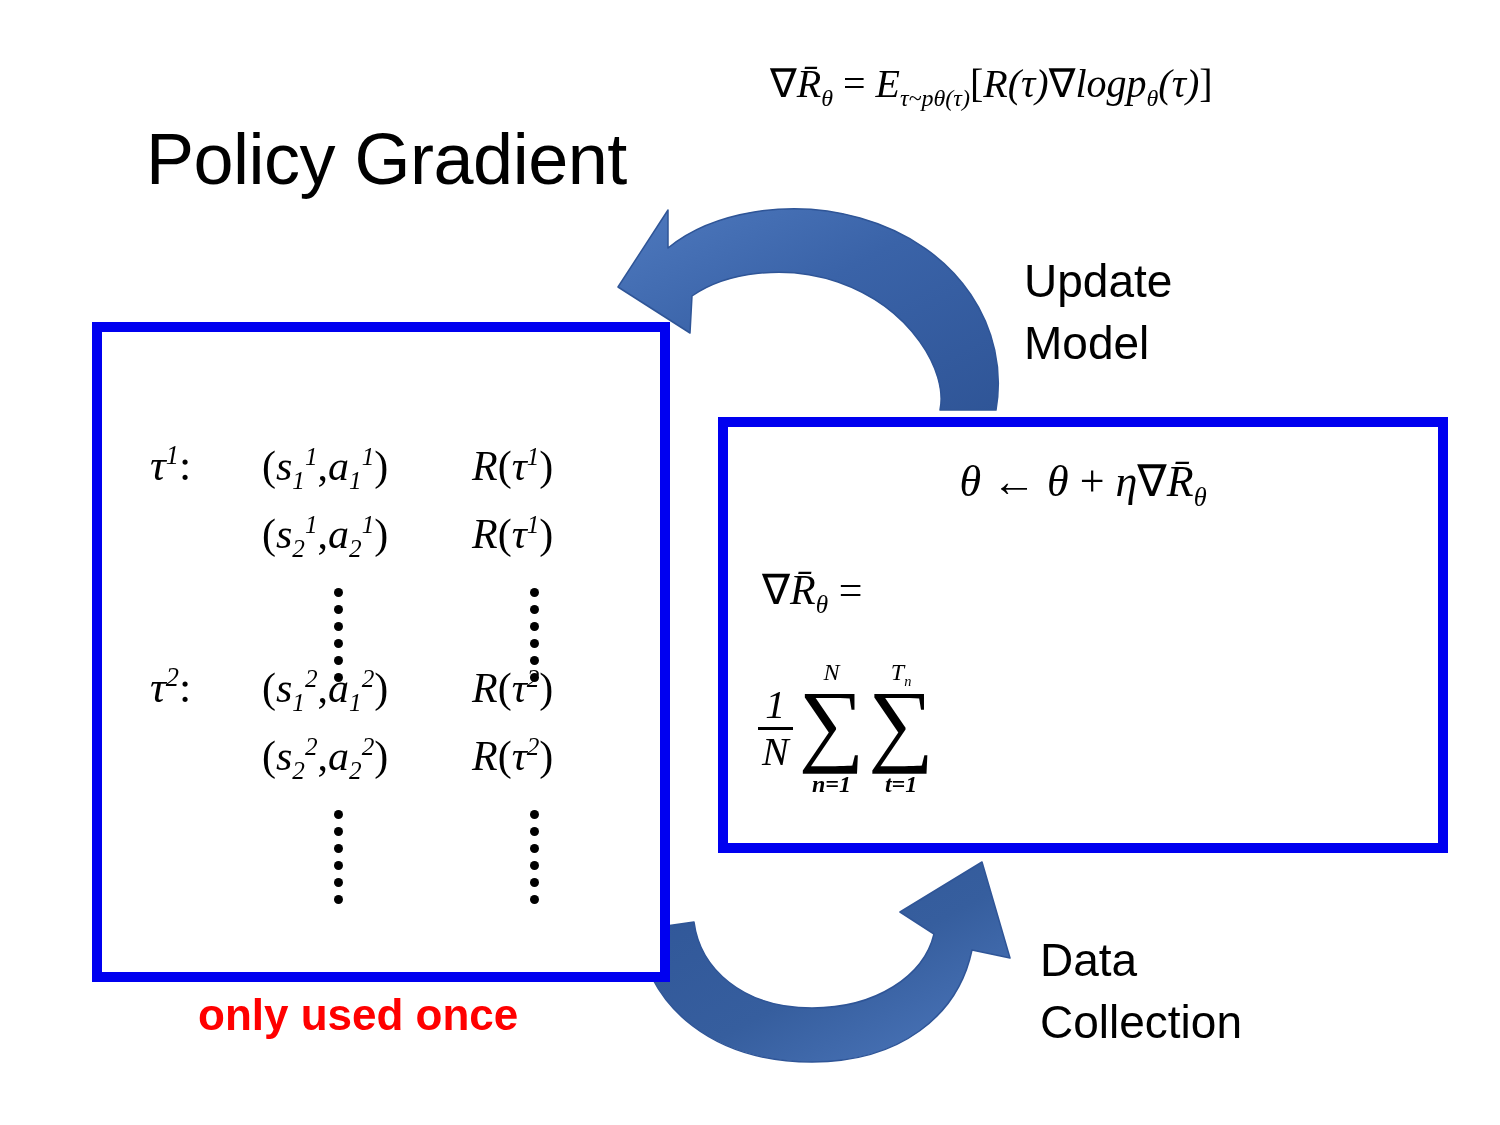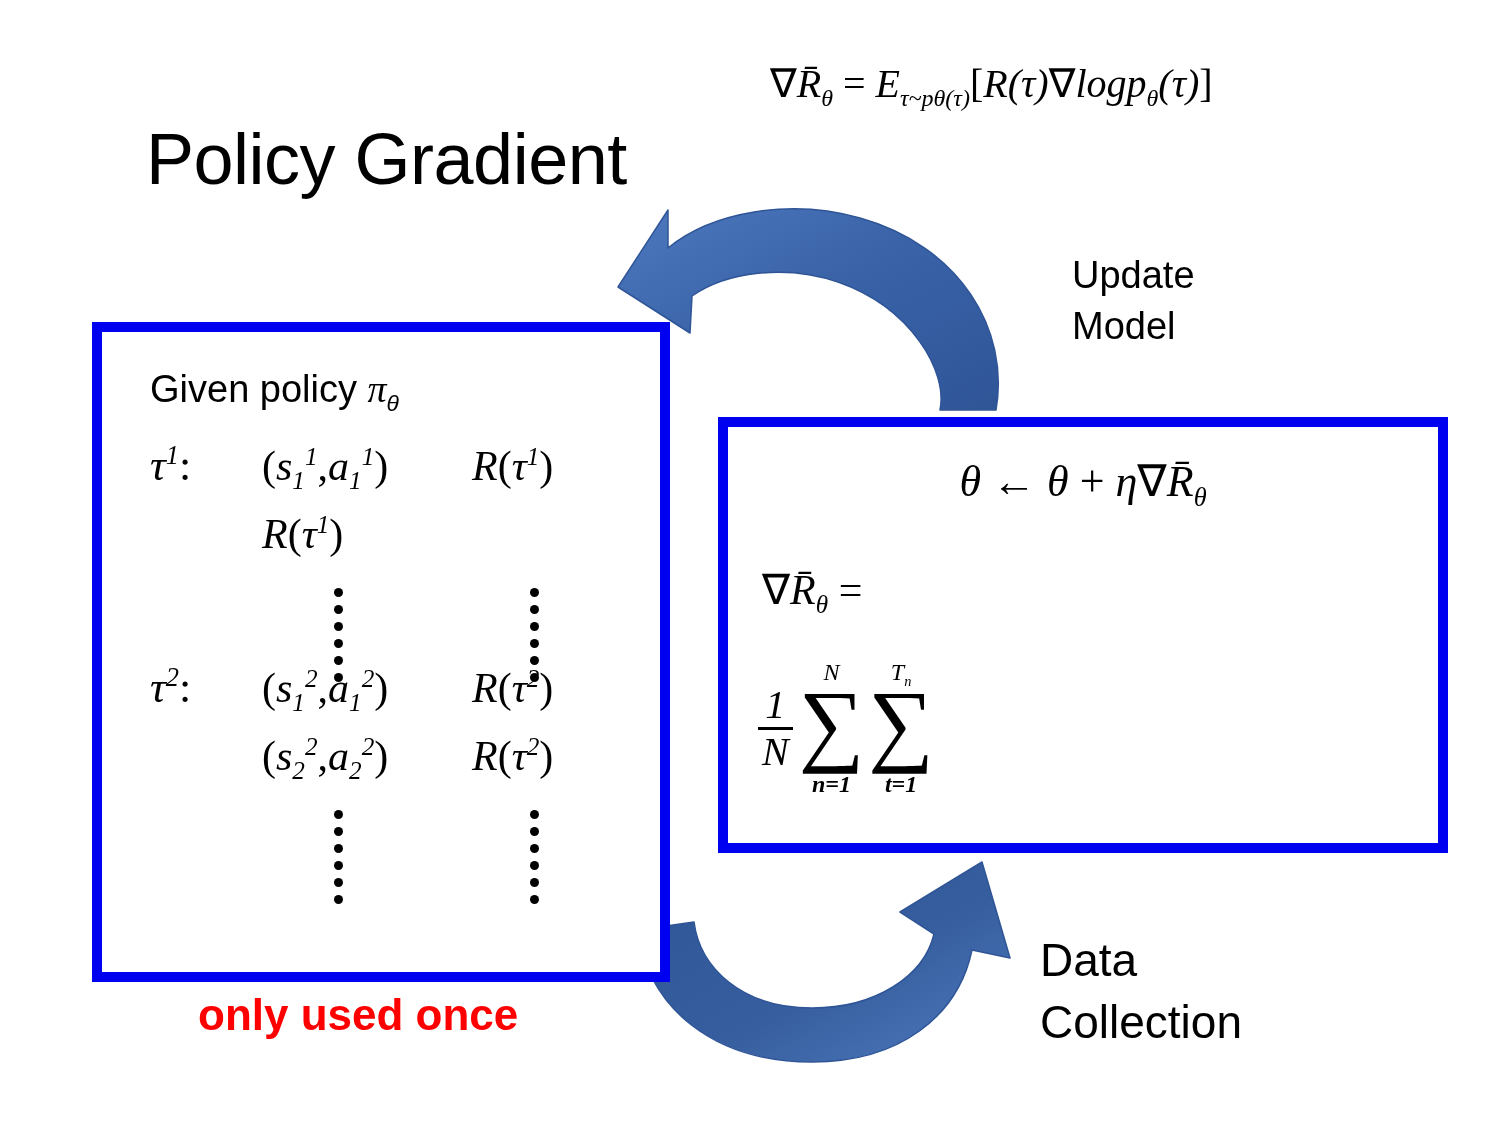--- a/index.html
+++ b/index.html
@@ -186,24 +186,23 @@
     font-style: normal;
     line-height: 0.85;
   }
   .sumgrp .lim.bot { margin-top: 10px; font-weight: bold; }
 
   
   #update-label {
     position: absolute;
     left: 1024px;
     top: 250px;
-    font-size: 38px;
+    font-size: 46px;
     line-height: 1.35;
     white-space: nowrap;
-    margin-left: 48px;
   }
   #data-label {
     position: absolute;
     left: 1040px;
     top: 929px;
     font-size: 46px;
     line-height: 1.35;
     white-space: nowrap;
   }
 
@@ -276,41 +275,41 @@
                L 900 912
                L 934 934
                C 924 976, 876 1008, 812 1008
                C 742 1008, 700 968, 694 922
                Z" fill="url(#gradBot)" stroke="#2F5597" stroke-width="1.5" stroke-linejoin="round"></path>
     </g>
   </svg>
 
   <div id="left-box" class="blue-box"></div>
 
-  <div id="given-policy">
-    <span>Given policy </span><span class="mi">π</span><sub class="s">θ</sub>
-  </div>
 
   <div id="traj">
 
     <div class="traj-row">
       <div class="col-tau">
         <span>τ</span><sup class="s">1</sup><span class="mup">:</span>
       </div>
       <div class="col-sa">
         <span class="mup">(</span><span>s</span><sub class="s">1</sub><sup class="s">1</sup><span class="mup">,</span><span>a</span><sub class="s">1</sub><sup class="s">1</sup><span class="mup">)</span>
       </div>
       <div class="col-r">
         <span>R</span><span class="mup">(</span><span>τ</span><sup class="s">1</sup><span class="mup">)</span>
       </div>
     </div>
 
     <div class="traj-row">
       <div class="col-tau">
         <span></span>
+      </div>
+      <div class="col-sa">
+        <span class="mup">(</span><span>s</span><sub class="s">2</sub><sup class="s">1</sup><span class="mup">,</span><span>a</span><sub class="s">2</sub><sup class="s">1</sup><span class="mup">)</span>
       </div>
       <div class="col-r">
         <span>R</span><span class="mup">(</span><span>τ</span><sup class="s">1</sup><span class="mup">)</span>
       </div>
     </div>
 
     <div class="traj-dots-row">
       <div class="dots-spacer"></div>
       <div class="dots-sa">
         <span class="vdots">

